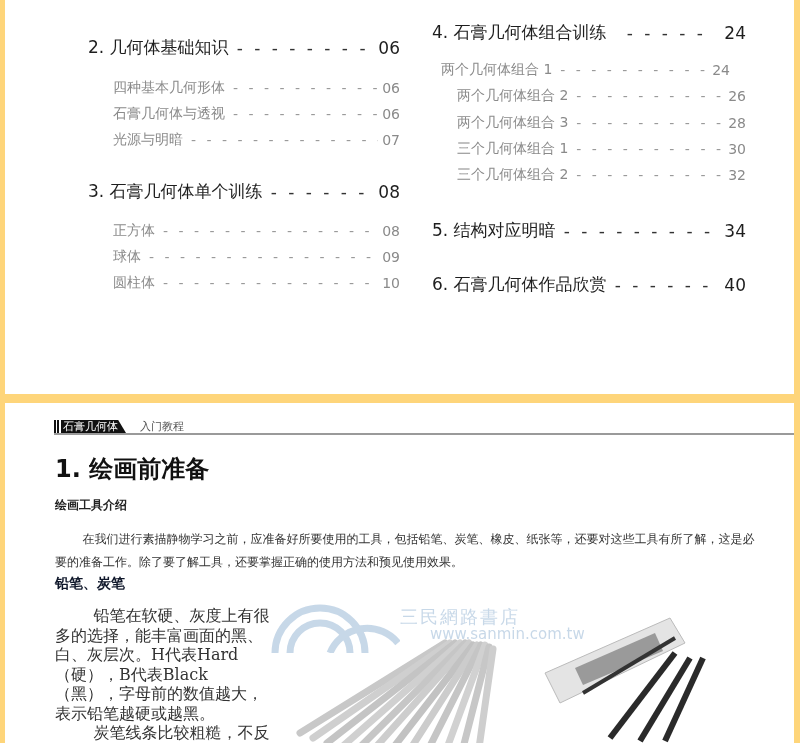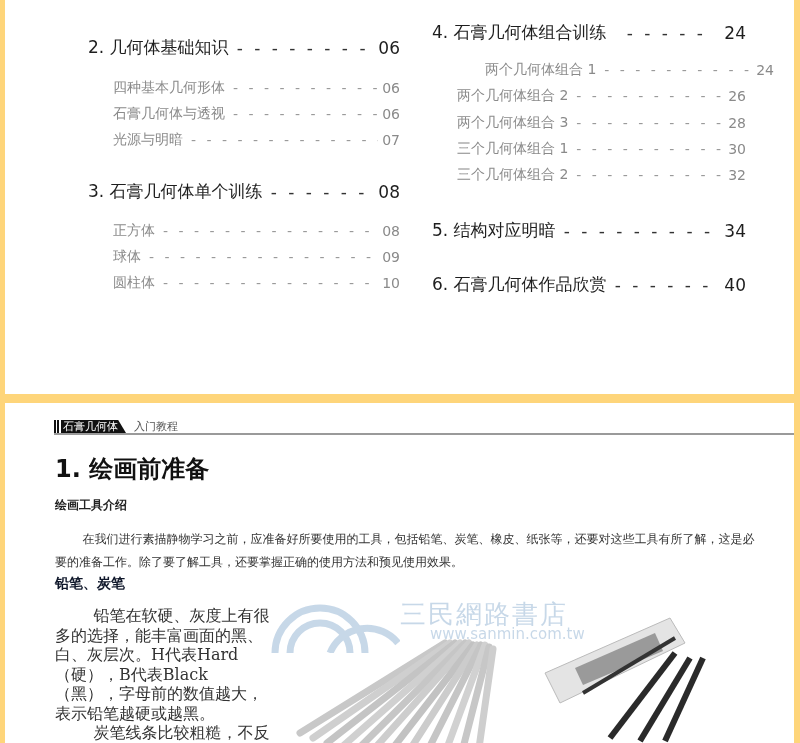--- a/index.html
+++ b/index.html
@@ -12,31 +12,31 @@
   .toc-main .lbl { }
   .toc-main .dash { flex:1; overflow:hidden; letter-spacing:3px; color:#333; margin:0 8px; white-space:nowrap; }
   .toc-main .num { font-size:17px; }
   .toc-sub { position:absolute; display:flex; align-items:center; font-size:14px; color:#8a8a8a; white-space:nowrap; }
   .toc-sub .dash { flex:1; overflow:hidden; letter-spacing:3px; color:#9a9a9a; margin:0 4px 0 8px; white-space:nowrap; }
   .toc-sub .num { font-size:14px; }
 
   .header-bar { position:absolute; left:49px; top:14px; width:740px; height:16px; border-bottom:2px solid #9a9a9a; display:flex; align-items:flex-end; }
   .header-bar .bars { width:5px; height:13px; border-left:2px solid #111; border-right:2px solid #111; margin-right:2px; box-sizing:border-box; }
   .header-bar .tag { background:#111; color:#fff; font-size:11px; line-height:13px; padding:0 8px 0 2px; clip-path:polygon(0 0, 88% 0, 100% 100%, 0 100%); }
-  .header-bar .sub { font-size:11px; color:#555; line-height:13px; margin-left:8px; }
+  .header-bar .sub { font-size:11px; color:#555; line-height:13px; margin-left:14px; }
 
   .h1 { position:absolute; left:50px; top:50px; font-size:24px; font-weight:bold; color:#111; }
   .h2 { position:absolute; left:50px; top:94px; font-size:12px; font-weight:bold; color:#222; }
   .para { position:absolute; left:50px; top:125px; width:700px; font-size:12px; line-height:23px; color:#333; text-indent:2.3em; }
   .h3 { position:absolute; left:50px; top:172px; font-size:14px; font-weight:bold; color:#0f172a; }
   .para2 { position:absolute; left:50px; top:203px; width:216px; font-size:16px; line-height:19.5px; color:#333; text-indent:2.4em; font-family:"DejaVu Serif","Liberation Serif",serif; }
   .para2 p { margin:0; }
 
   .watermark { position:absolute; left:265px; top:190px; width:330px; height:60px; opacity:0.55; }
-  .wm-text { position:absolute; left:130px; top:4px; font-size:26px; color:#9bb9d6; font-family:Liberation Sans, sans-serif; letter-spacing:2px; }
+  .wm-text { position:absolute; left:130px; top:12px; font-size:18px; color:#9bb9d6; font-family:Liberation Sans, sans-serif; letter-spacing:2px; }
   .wm-url { position:absolute; left:160px; top:32px; font-size:15px; color:#9bb9d6; }
 </style>
 </head>
 <body>
 
 <div class="page" id="toc-page">
 
   <div class="toc-main" style="left:83px;top:36px;width:312px;">
     <span class="lbl">2. 几何体基础知识</span>
     <span class="dash">- - - - - - - - - - - - - - - - - - - - - - - - - - - - - - - - - - - -</span>
@@ -77,21 +77,21 @@
     <span>圆柱体</span>
     <span class="dash">- - - - - - - - - - - - - - - - - - - - - - - - - - - - - - - - - - - -</span>
     <span class="num">10</span>
   </div>
 
   <div class="toc-main" style="left:427px;top:21px;width:314px;gap:12px;">
     <span class="lbl">4. 石膏几何体组合训练</span>
     <span class="dash">- - - - - - - - - - - - - - - - - - - - - - - - - - - - - - - - - - - -</span>
     <span class="num">24</span>
   </div>
-  <div class="toc-sub" style="left:480px;top:61px;width:289px;">
+  <div class="toc-sub" style="left:436px;top:61px;width:289px;">
     <span>两个几何体组合 1</span>
     <span class="dash">- - - - - - - - - - - - - - - - - - - - - - - - - - - - - - - - - - - -</span>
     <span class="num">24</span>
   </div>
   <div class="toc-sub" style="left:452px;top:87px;width:289px;">
     <span>两个几何体组合 2</span>
     <span class="dash">- - - - - - - - - - - - - - - - - - - - - - - - - - - - - - - - - - - -</span>
     <span class="num">26</span>
   </div>
   <div class="toc-sub" style="left:452px;top:114px;width:289px;">

